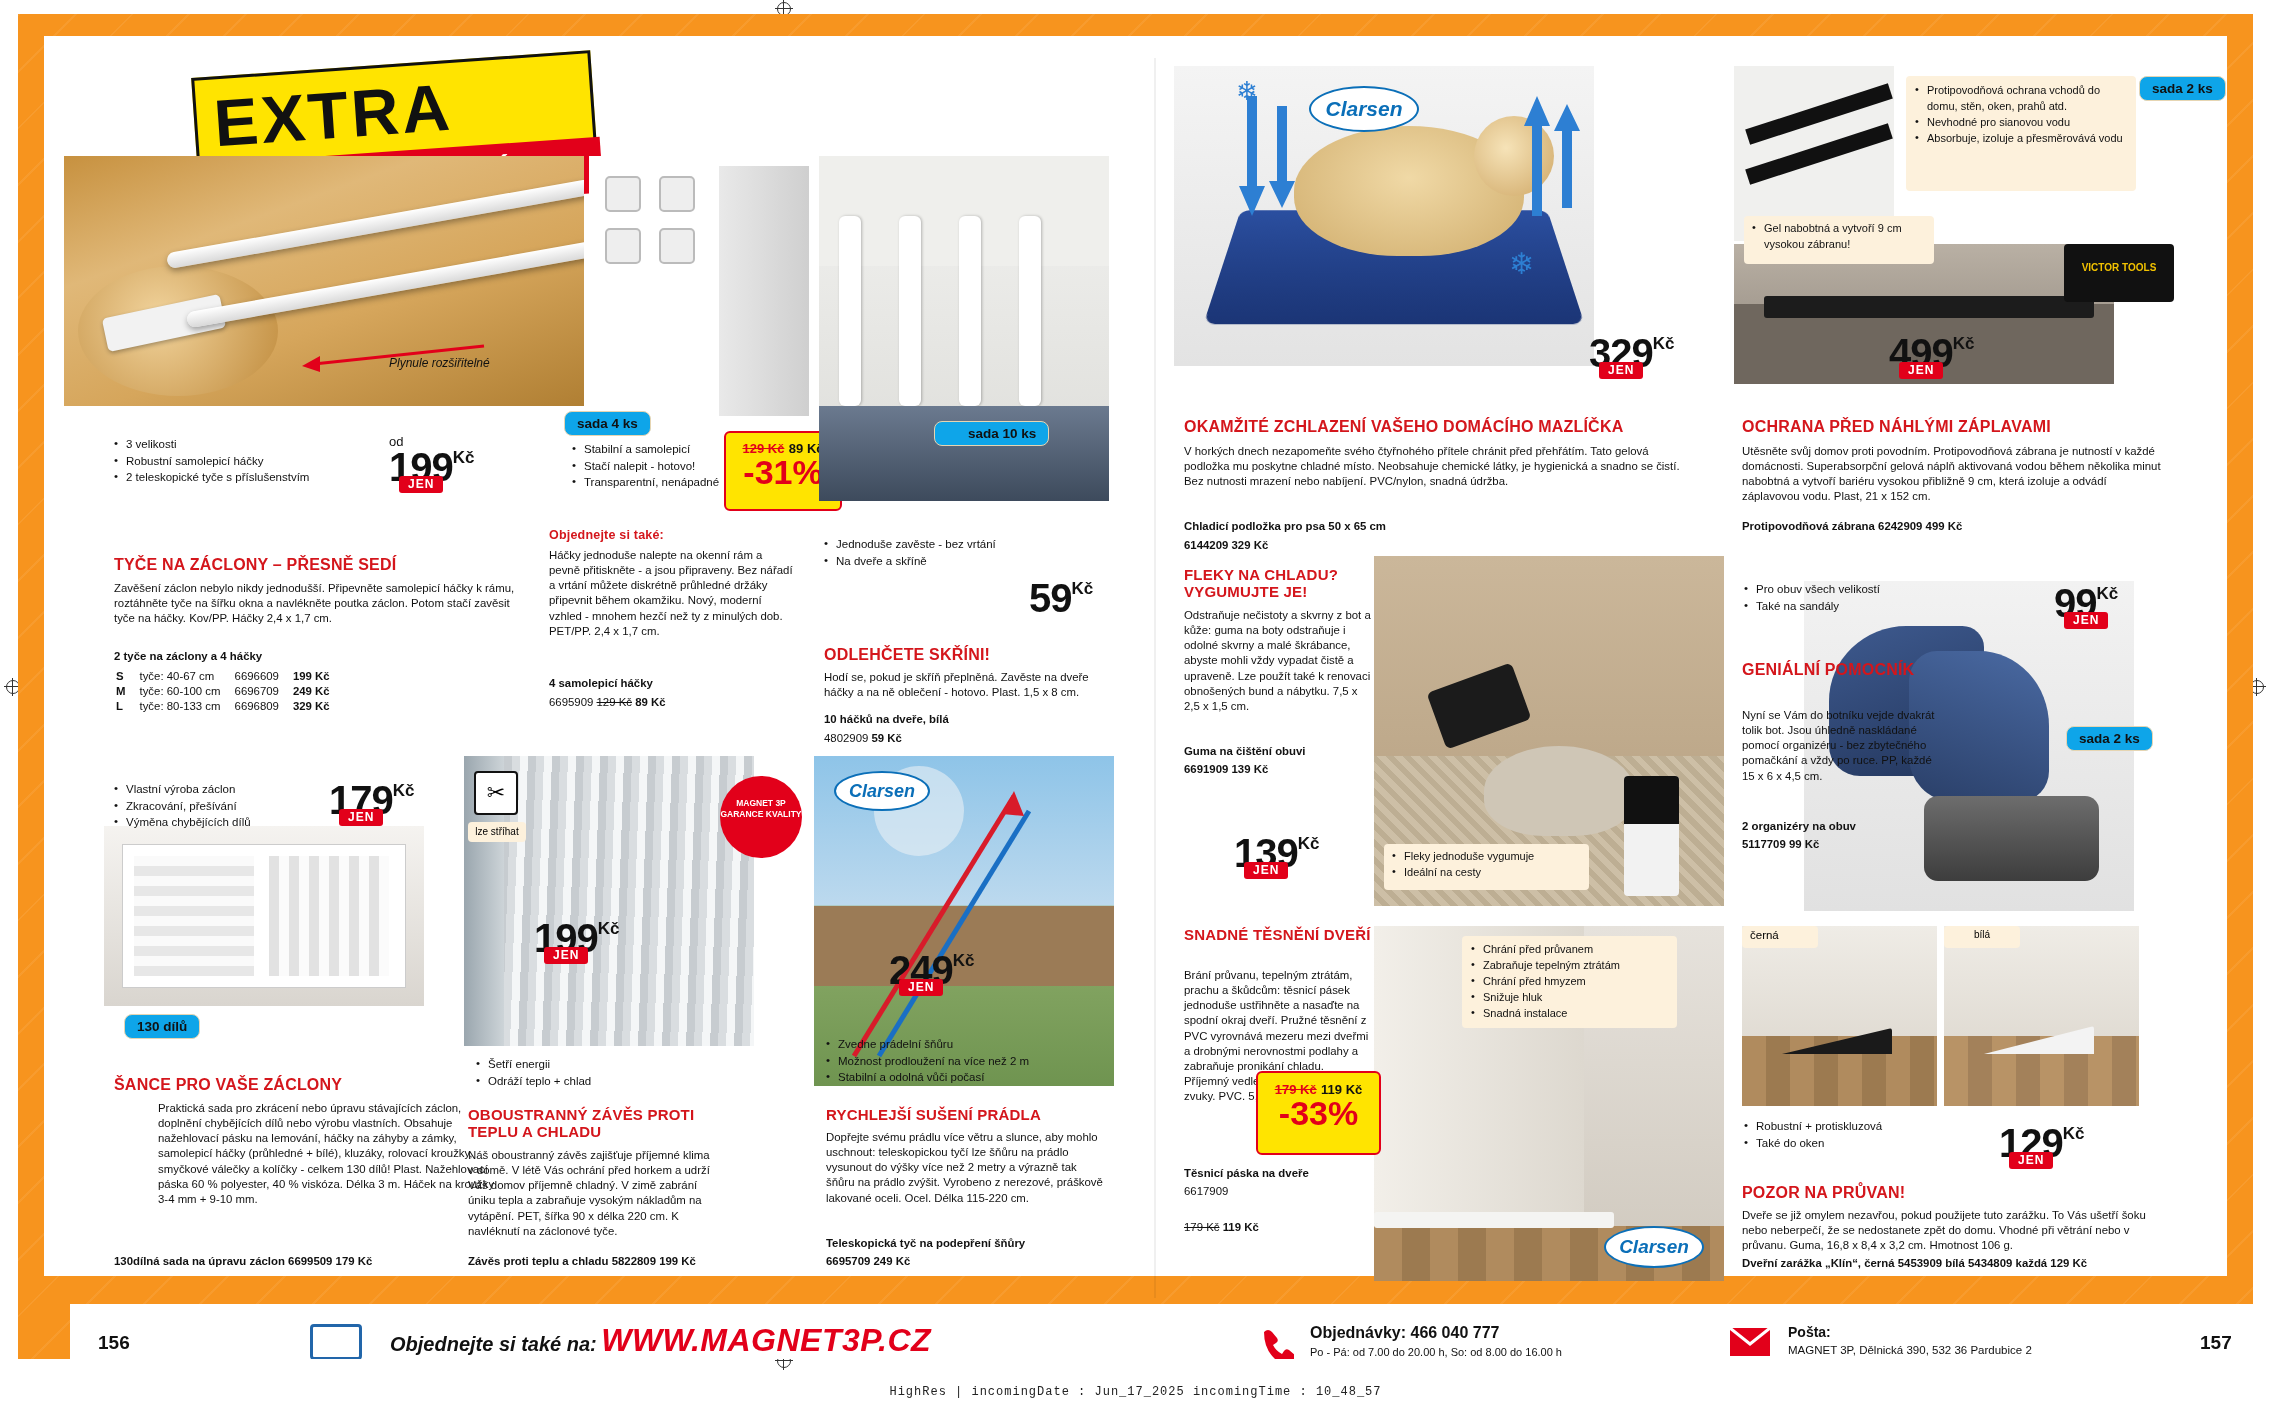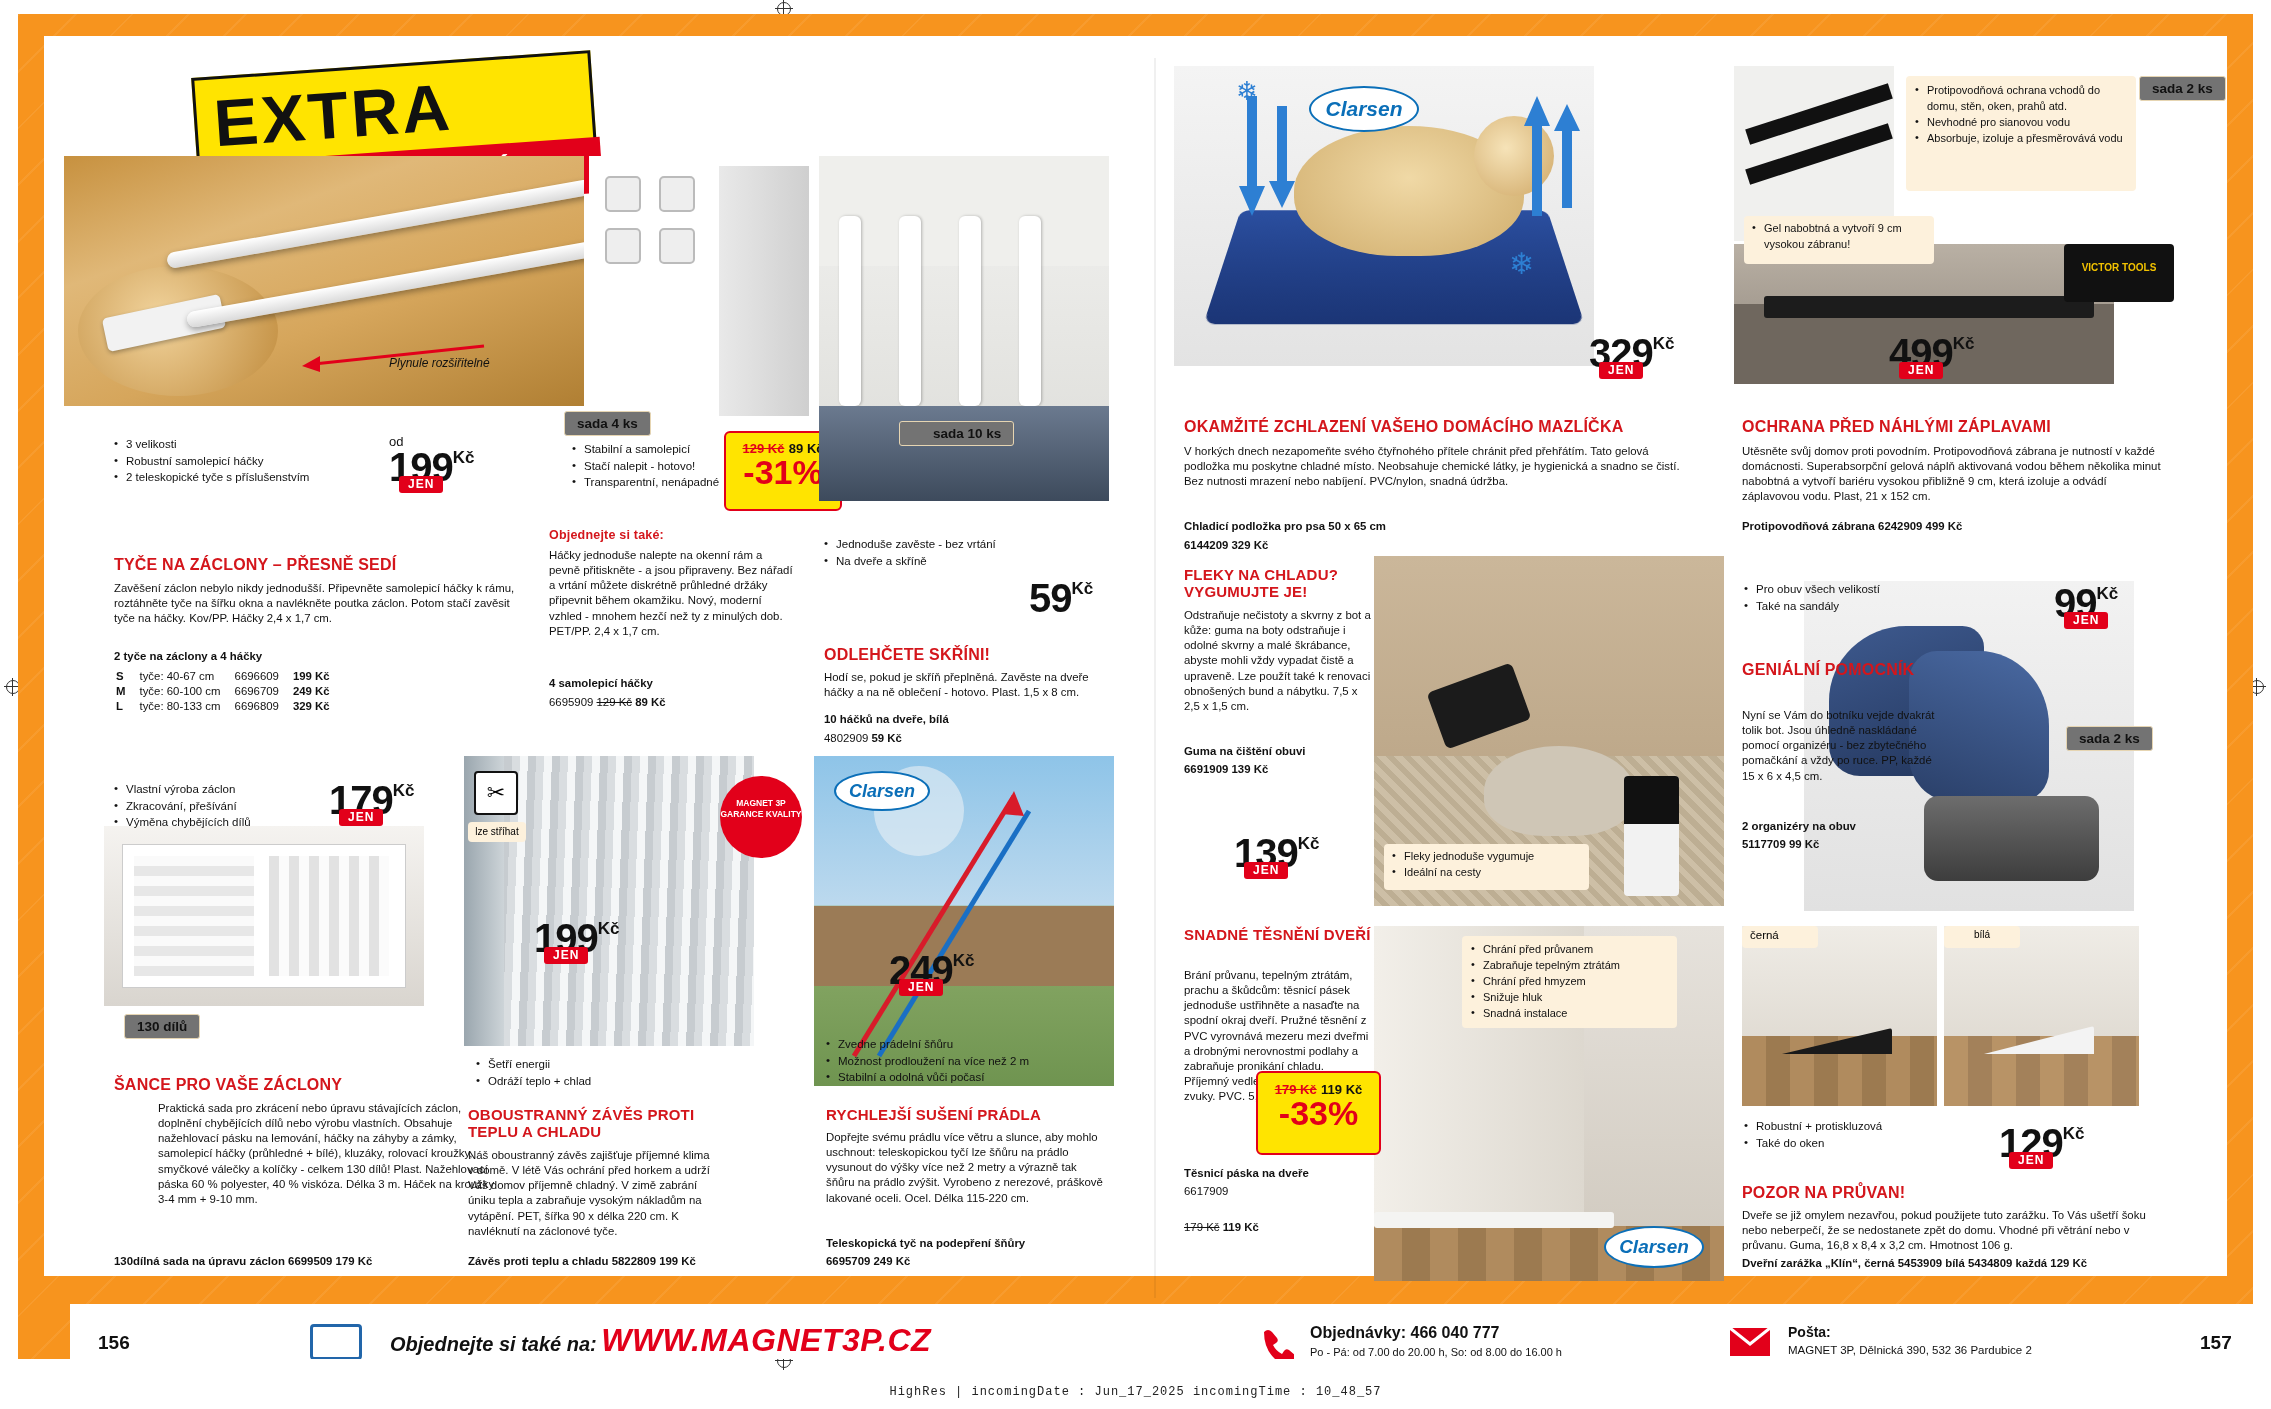--- a/index.html
+++ b/index.html
@@ -62,22 +62,22 @@
   .disc {
     position:absolute; background:#ffe400; border:2px solid #e2001a;
     color:#e2001a; font-weight:bold; text-align:center;
   }
   .disc .old { color:#e2001a; font-size:13px; text-decoration:line-through; display:inline-block; }
   .disc .new { color:#111; font-size:13px; display:inline-block; }
   .disc .big { font-size:34px; display:block; margin-top:-4px; }
 
   
   .setbadge {
-    position:absolute; background:#737373; color:#111; font-size:13.5px;
-    font-weight:bold; padding:4px 12px; border-radius:3px; border:1px solid #e6d5b2;
+    position:absolute; background:#0ea5e9; color:#111; font-size:13.5px;
+    font-weight:bold; padding:4px 12px; border-radius:8px; border:1px solid #e6d5b2;
   }
 
   
   .clarsen {
     position:absolute; background:#ffffff; border:2px solid #0b6fb8; border-radius:50%/50%;
     color:#0b6fb8; font-weight:bold; font-style:italic; text-align:center;
   }
 
   
   .ptab { position:absolute; font-size:11.4px; color:#111; }
@@ -265,21 +265,21 @@
       </div>
 
       <div class="photo" style="left:775px; top:120px; width:290px; height:345px; background:linear-gradient(180deg,#f2f2f0,#dcdcd8);">
         <div style="position:absolute;left:0;top:0;width:290px;height:110px;background:#efefec;"></div>
         <div style="position:absolute;left:20px;top:60px;width:22px;height:190px;background:#fff;border-radius:6px;box-shadow:1px 0 3px rgba(0,0,0,.25);"></div>
         <div style="position:absolute;left:80px;top:60px;width:22px;height:190px;background:#fff;border-radius:6px;box-shadow:1px 0 3px rgba(0,0,0,.25);"></div>
         <div style="position:absolute;left:140px;top:60px;width:22px;height:190px;background:#fff;border-radius:6px;box-shadow:1px 0 3px rgba(0,0,0,.25);"></div>
         <div style="position:absolute;left:200px;top:60px;width:22px;height:190px;background:#fff;border-radius:6px;box-shadow:1px 0 3px rgba(0,0,0,.25);"></div>
         <div style="position:absolute;left:0;top:250px;width:290px;height:95px;background:linear-gradient(180deg,#6b7a8f,#3d4a5c);"></div>
       </div>
-      <div class="setbadge" style="left:855px; top:385px;padding-left:33px;">
+      <div class="setbadge" style="left:890px; top:385px;padding-left:33px;">
         <span>sada 10 ks</span>
       </div>
       <div class="bul" style="left:780px; top:500px; width:230px;">
         <div>Jednoduše zavěste - bez vrtání</div>
         <div>Na dveře a skříně</div>
       </div>
       <div class="price" style="left:985px; top:540px;">
         <span class="num">59</span><span class="kc">Kč</span>
       </div>
       <div class="hdr" style="left:780px; top:610px; font-size:16px;">

